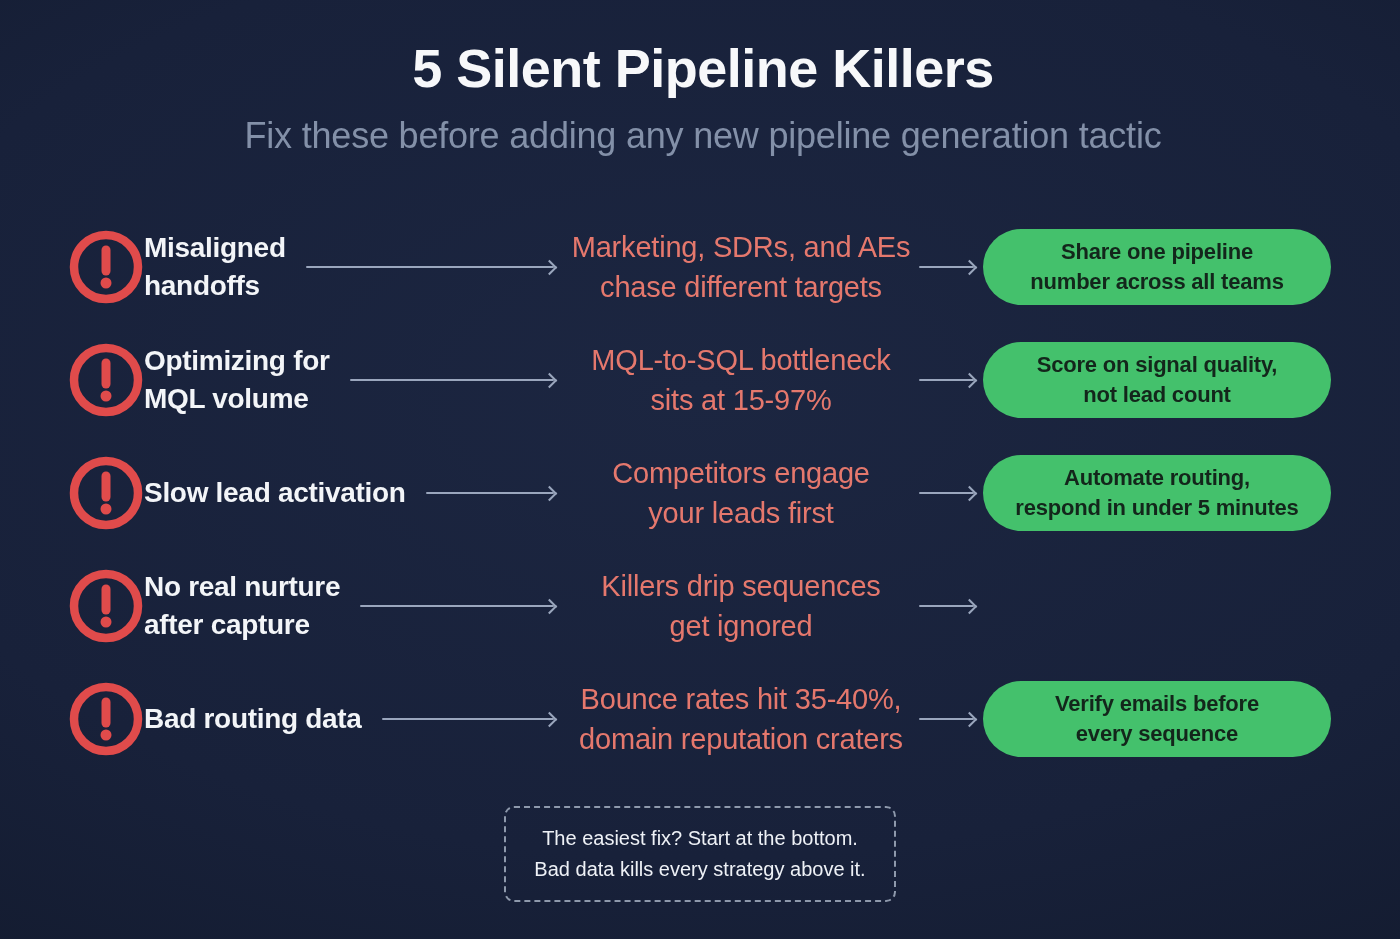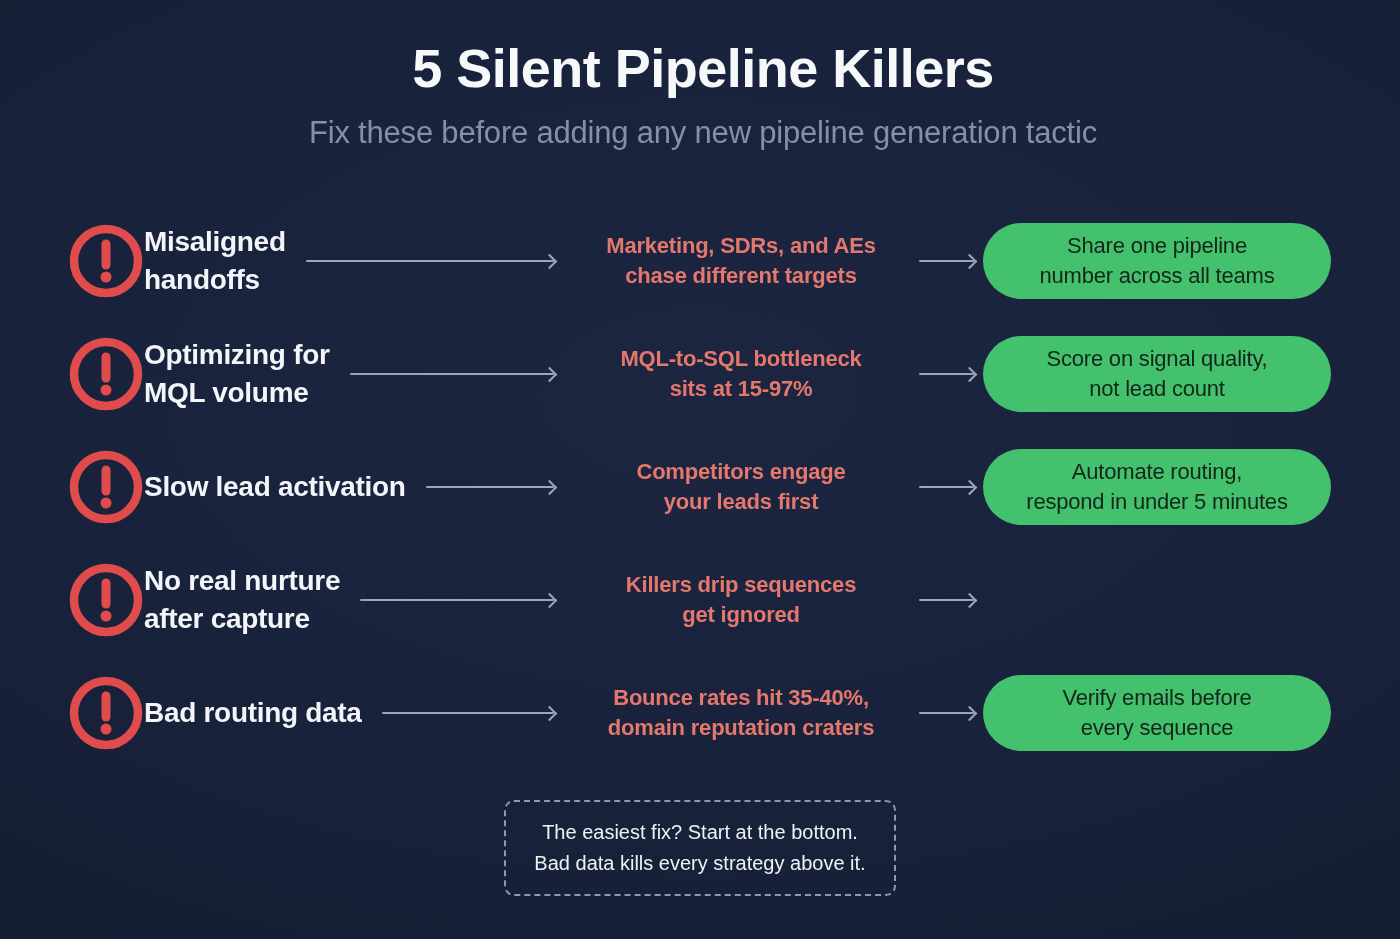--- a/index.html
+++ b/index.html
@@ -20,21 +20,21 @@
   .header { padding-top: 36px; text-align: center; padding-left: 6px; }
   .title {
     font-size: 54px;
     font-weight: 700;
     letter-spacing: -0.5px;
     color: #f7f8fa;
     line-height: 1.2;
   }
   .subtitle {
     margin-top: 14px;
-    font-size: 31px;
+    font-size: 36px;
     font-weight: 400;
     color: #8390a8;
     letter-spacing: -0.2px;
   }
 
   
   .rows { margin-top: 54px; }
   .row {
     display: grid;
     grid-template-columns: 76px max-content 1fr 340px 72px 348px;
@@ -61,38 +61,38 @@
   .arrow .shaft { flex: 1 1 auto; height: 2px; background: #9aa6bd; border-radius: 1px; }
   .arrow .head {
     width: 11px; height: 11px;
     border-top: 2px solid #9aa6bd;
     border-right: 2px solid #9aa6bd;
     transform: rotate(45deg);
     margin-left: -10px;
     flex: 0 0 auto;
   }
   .consequence {
-    font-size: 22px;
-    font-weight: 700;
+    font-size: 29px;
+    font-weight: 400;
     color: #e5786d;
     text-align: center;
     line-height: 1.38;
     white-space: pre-line;
     letter-spacing: -0.2px;
   }
   .pill {
     height: 76px;
     border-radius: 38px;
     background: #44c16c;
     display: flex;
     align-items: center;
     justify-content: center;
     text-align: center;
     font-size: 22px;
-    font-weight: 400;
+    font-weight: 700;
     color: #13261b;
     line-height: 1.4;
     white-space: pre-line;
     padding: 0 10px;
     letter-spacing: -0.2px;
   }
 
   
   .note {
     margin: 30px auto 0;

